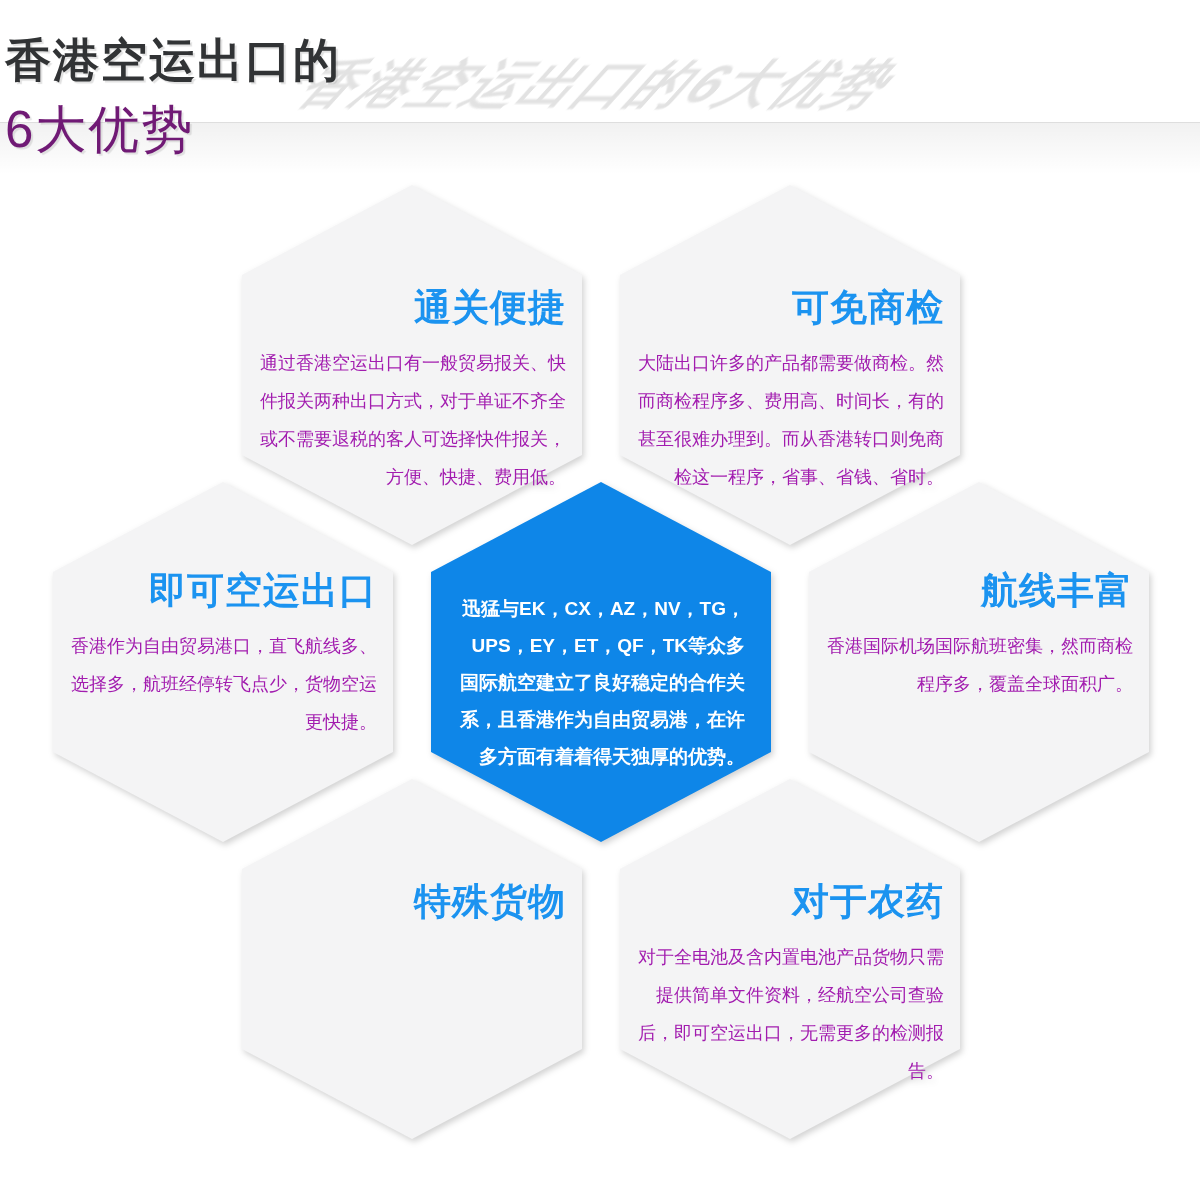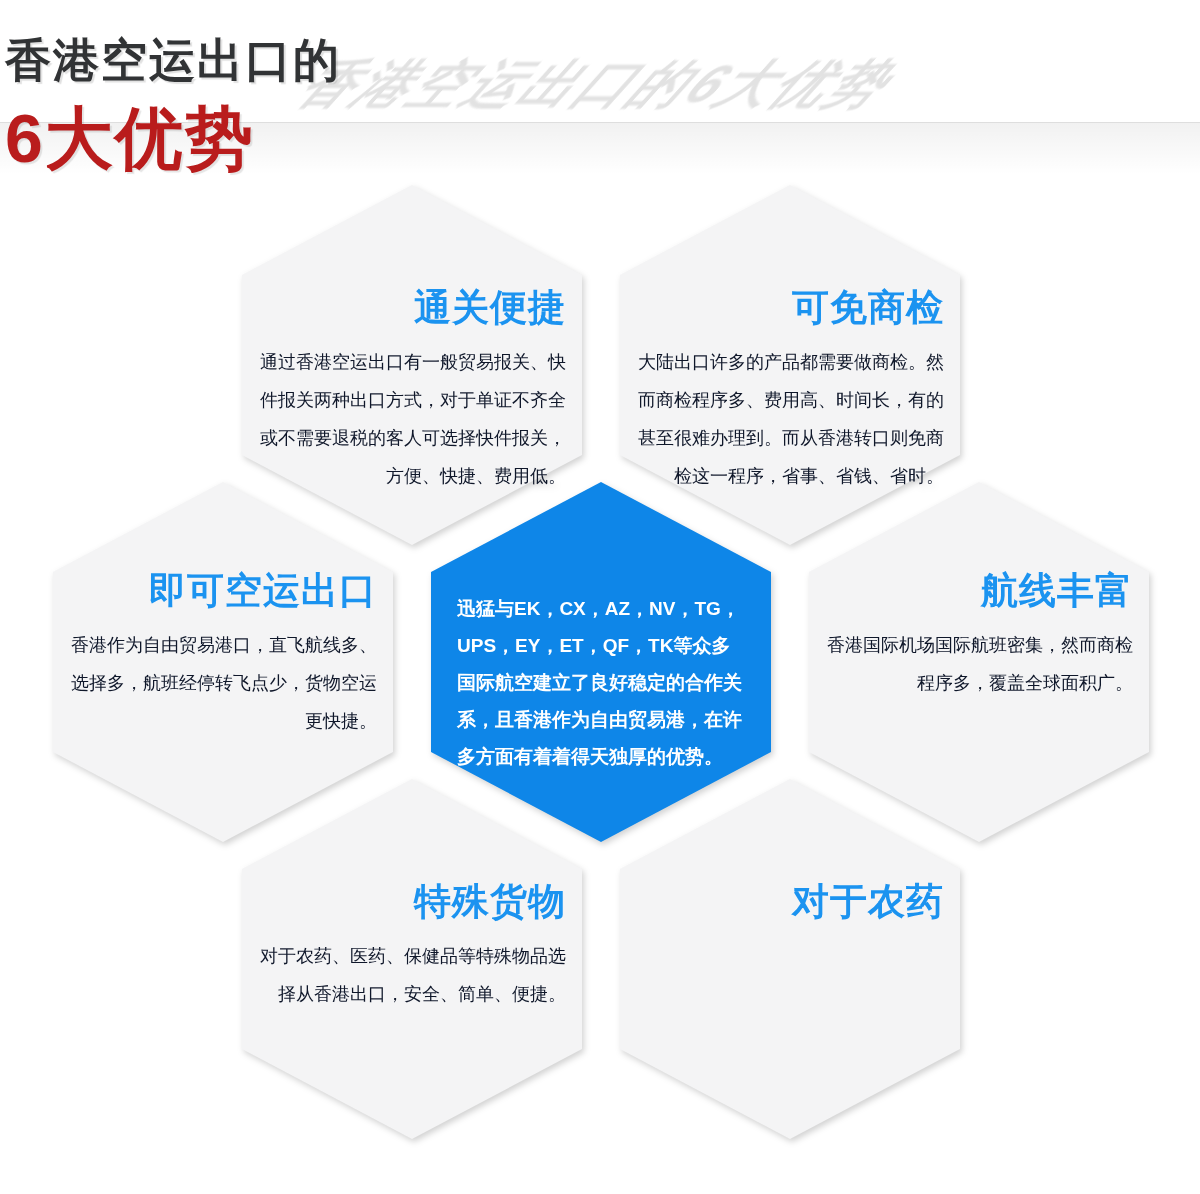--- a/index.html
+++ b/index.html
@@ -33,23 +33,23 @@
   }
   .title-dark{
     font-size:46px;
     font-weight:bold;
     color:#313335;
     letter-spacing:2px;
     line-height:1.4;
     text-shadow:2px 2px 1px rgba(0,0,0,0.12);
   }
   .title-accent{
-    font-size:68px;
-    font-weight:bold;
-    color:#b91c1c;
+    font-size:51px;
+    font-weight:normal;
+    color:#701a75;
     letter-spacing:2px;
     line-height:1;
     text-shadow:2px 2px 1px rgba(0,0,0,0.10);
   }
   .title-ghost{
     position:absolute;
     left:0; top:22px;
     width:100%;
     text-align:center;
     font-size:52px;
@@ -111,29 +111,28 @@
     font-size:37px;
     font-weight:bold;
     color:#1b93f0;
     letter-spacing:1px;
     line-height:1.05;
   }
   .hex-body{
     margin:0;
     font-size:18px;
     line-height:38px;
-    color:#0f172a;
-    font-family:Liberation Mono, monospace;
+    color:#a21caf;
   }
 
   .center-text{
     position:absolute;
     left:26px; right:26px;
     top:108px;
-    text-align:left;
+    text-align:right;
     font-size:19px;
     font-weight:bold;
     line-height:37px;
     color:#ffffff;
     z-index:1;
   }
 </style>
 </head>
 <body>
 
@@ -183,24 +182,24 @@
     <div class="hex-content">
       <h2 class="hex-title">航线丰富</h2>
       <p class="hex-body">香港国际机场国际航班密集，然而商检程序多，覆盖全球面积广。</p>
     </div>
   </div>
 
   <div class="hexwrap pos-bl">
     <div class="hex"></div>
     <div class="hex-content">
       <h2 class="hex-title">特殊货物</h2>
-      <p class="hex-body">对于农药、医药、保健品等特殊物品选择从香港出口，安全、简单、便捷。</p>
     </div>
   </div>
 
   <div class="hexwrap pos-br">
     <div class="hex"></div>
     <div class="hex-content">
       <h2 class="hex-title">对于农药</h2>
+      <p class="hex-body">对于全电池及含内置电池产品货物只需提供简单文件资料，经航空公司查验后，即可空运出口，无需更多的检测报告。</p>
     </div>
   </div>
 
 </div>
 
 </body></html>

